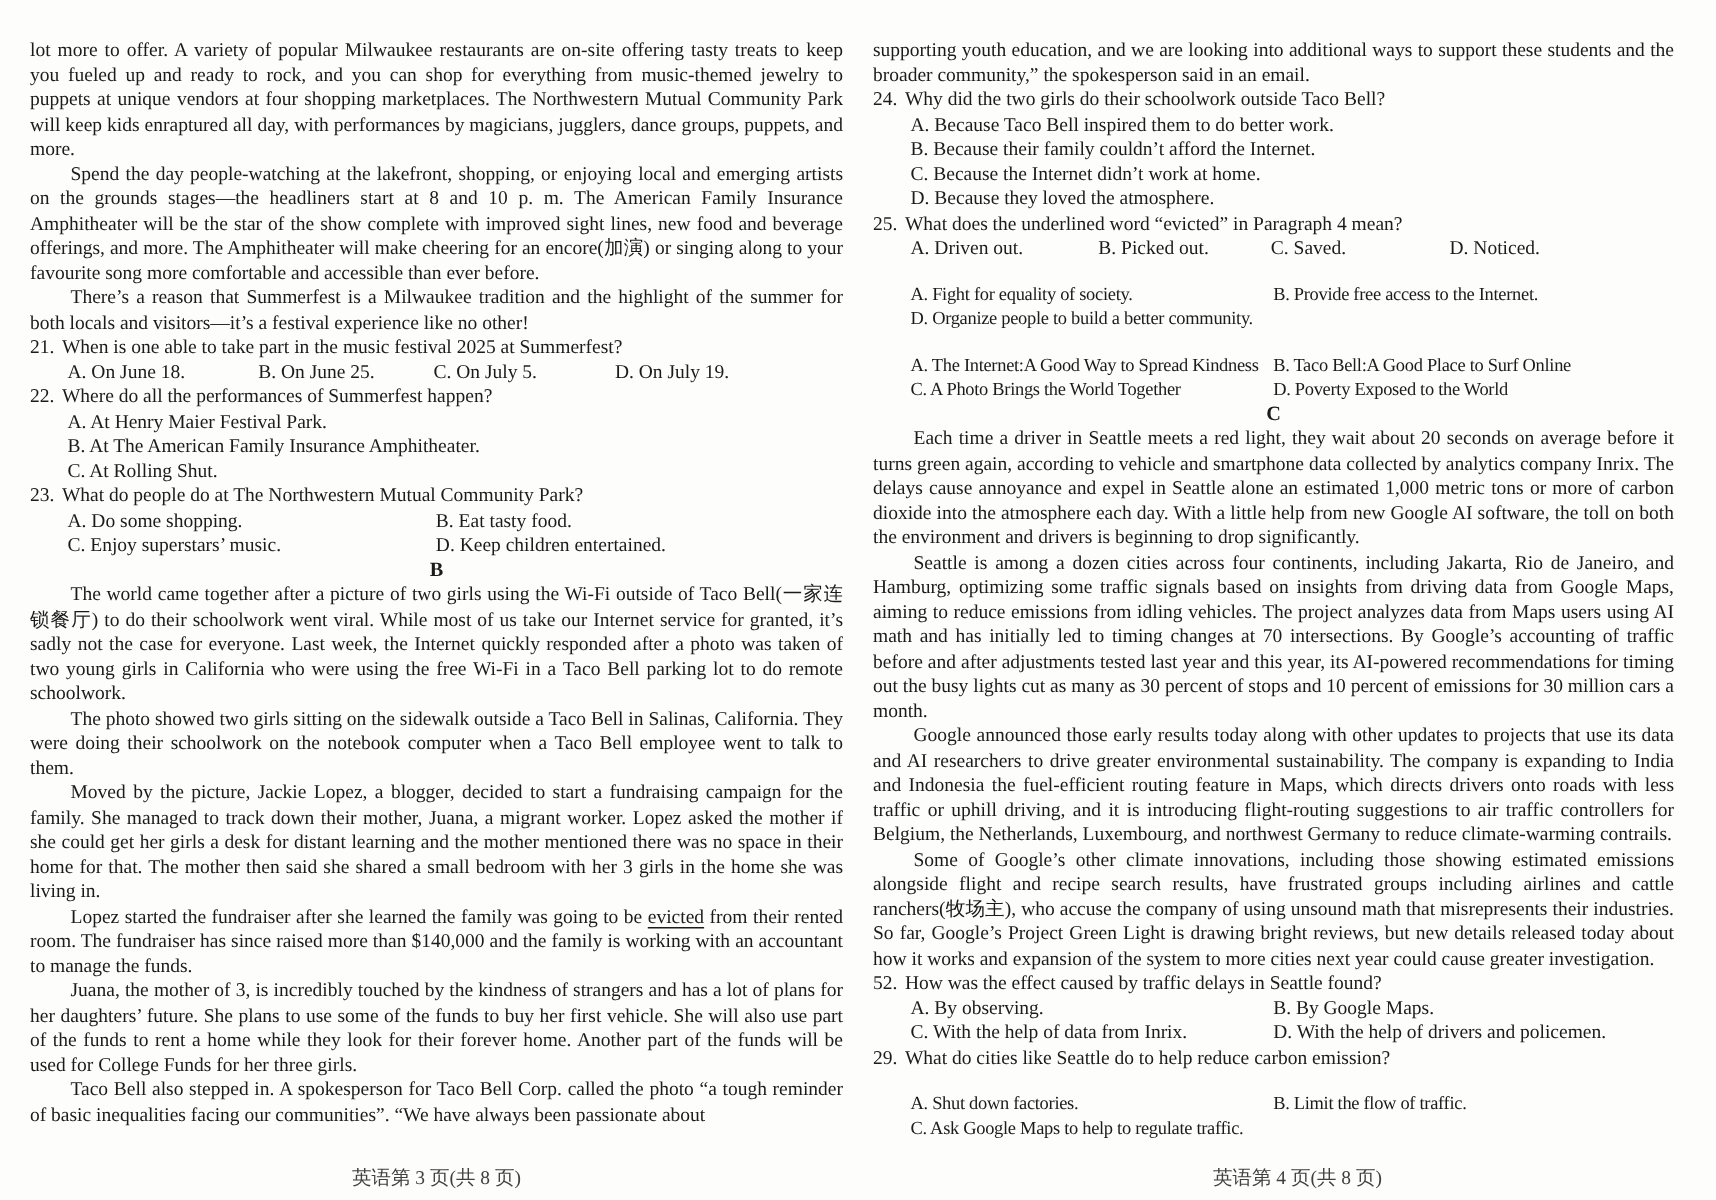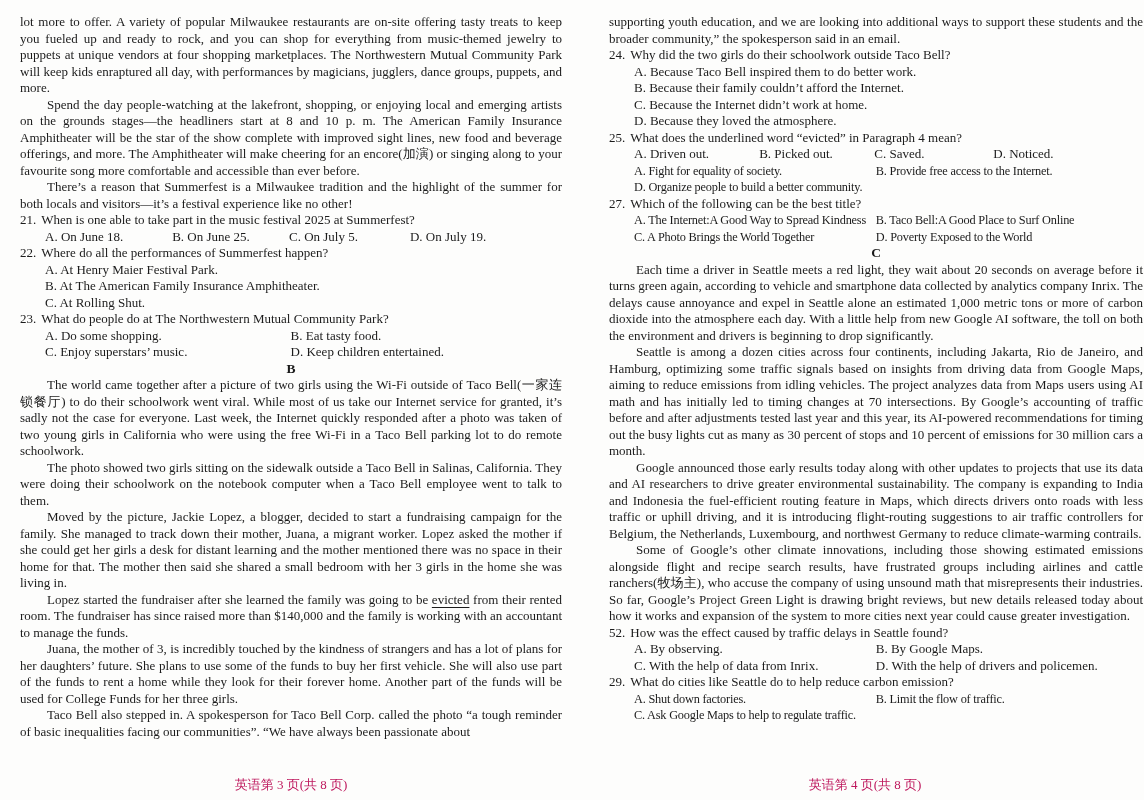--- a/index.html
+++ b/index.html
@@ -12,47 +12,47 @@
   }
   body {
     font-family: "Liberation Serif", serif;
     font-size: 13px;
     line-height: 16.5px;
     color: #1b1b1b;
     position: relative;
   }
   .sheet {
     display: flex;
-    padding: 14px 12px 0 20px;
-    gap: 47px;
+    padding: 25px 12px 0 20px;
+    gap: 20px;
   }
   .col { width: 542px; flex: 0 0 auto; }
   .col.right { width: 534px; }
   .col p { margin: 0; text-align: justify; }
   p.indent { text-indent: 27px; }
   .q-line { padding-left: 25px; text-indent: -25px; text-align: left; }
   .q-num { padding-right: 5px; }
   .opts { padding-left: 25px; }
   .opts span { white-space: nowrap; }
   .opts.row4 { display: grid; grid-template-columns: 24.6% 22.6% 23.4% auto; }
   .opts.grid2 { display: grid; grid-template-columns: 47.5% auto; }
   .opts.stack span { display: block; }
-  .opts.tight { font-size: 12.3px; letter-spacing: -0.2px; }
+  .opts.tight { font-size: 12.3px; letter-spacing: -0.2px; margin-top: 14px; }
   .sec {
     text-align: center;
     font-weight: bold;
     font-size: 13.5px;
   }
   u { text-underline-offset: 3px; }
   .footer {
     position: absolute;
     bottom: 7px;
     text-align: center;
     font-size: 13px;
-    color: #be185d;
+    color: #404040;
   }
   .footer-left { left: 20px; width: 542px; }
   .footer-right { left: 598px; width: 534px; }
 </style>
 </head>
 <body>
 
 <div class="sheet">
 
   <section class="col">
@@ -137,23 +137,20 @@
 
     <div class="question">
       <div class="opts grid2 tight">
         <span>A. Fight for equality of society.</span>
         <span>B. Provide free access to the Internet.</span>
         <span>D. Organize people to build a better community.</span>
       </div>
     </div>
 
     <div class="question">
-      <div class="q-line">
-        <span class="q-num">27.</span><span class="q-text">Which of the following can be the best title?</span>
-      </div>
       <div class="opts grid2 tight">
         <span>A. The Internet:A Good Way to Spread Kindness</span>
         <span>B. Taco Bell:A Good Place to Surf Online</span>
         <span>C. A Photo Brings the World Together</span>
         <span>D. Poverty Exposed to the World</span>
       </div>
     </div>
 
     <div class="sec">C</div>
 

